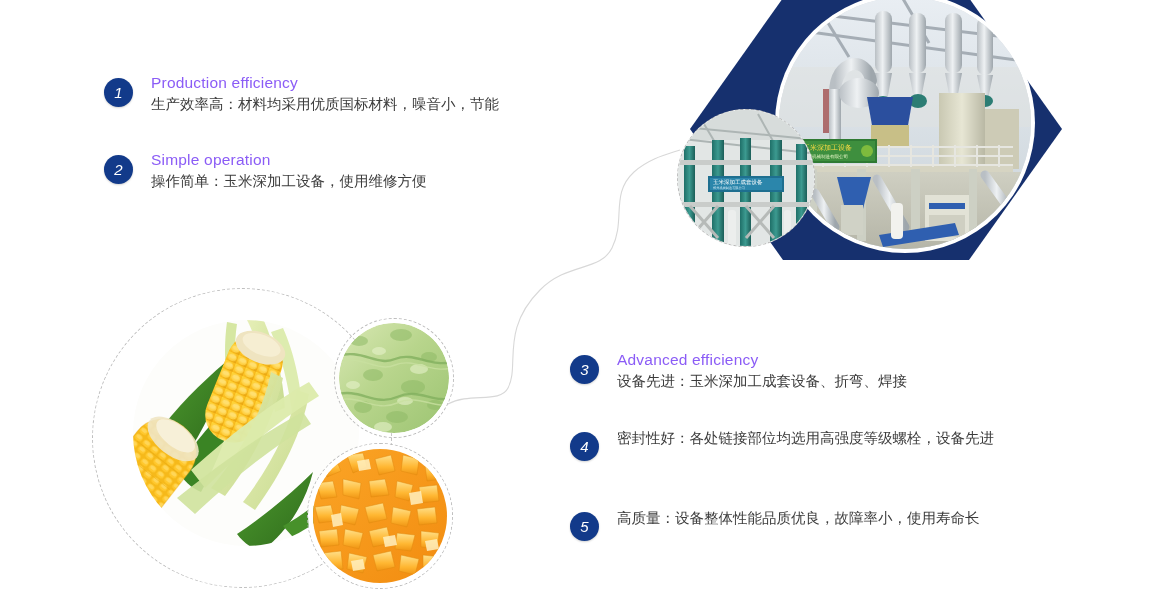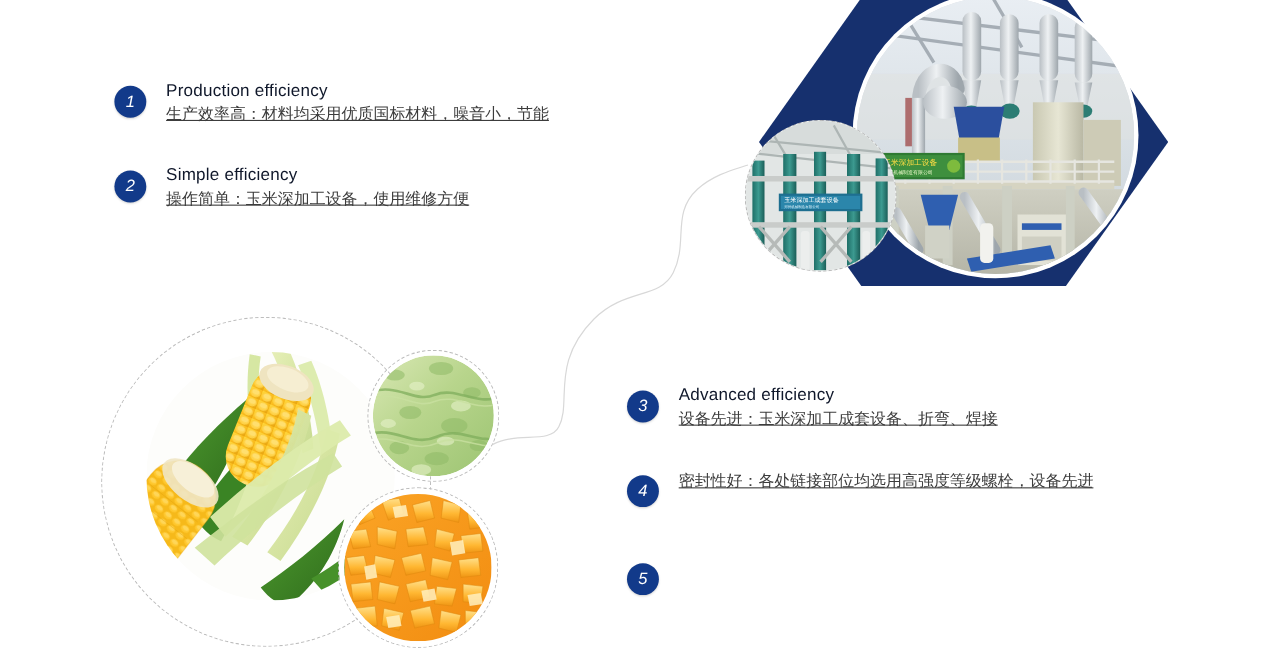--- a/index.html
+++ b/index.html
@@ -24,33 +24,32 @@
     font-style:italic;
     font-size:15px;
     font-weight:400;
     display:flex;align-items:center;justify-content:center;
     flex:0 0 29px;
     line-height:1;
     box-shadow:0 1px 2px rgba(0,0,0,.18);
   }
   .ftext{margin-left:18px;margin-top:-5px;}
   .fhead{
-    color:#0f172a;
+    color:#8b5cf6;
     font-size:15.5px;
     letter-spacing:.2px;
     line-height:20px;
     white-space:nowrap;
   }
   .fdesc{
     color:#3c3c3c;
     font-size:14.5px;
     line-height:21px;
     white-space:nowrap;
     margin-top:1px;
-    text-decoration:underline;
   }
 
   
   .hex{
     position:absolute;
     background:#16306e;
     clip-path:polygon(25% 0%,75% 0%,100% 50%,75% 100%,25% 100%,0% 50%);
   }
   .photo-circle{
     position:absolute;border-radius:50%;overflow:hidden;
@@ -258,21 +257,21 @@
     <div class="badge">1</div>
     <div class="ftext">
       <div class="fhead">Production efficiency</div>
       <div class="fdesc">生产效率高：材料均采用优质国标材料，噪音小，节能</div>
     </div>
   </div>
 
   <div class="feature" style="left:104px;top:155px;">
     <div class="badge">2</div>
     <div class="ftext">
-      <div class="fhead">Simple efficiency</div>
+      <div class="fhead">Simple operation</div>
       <div class="fdesc">操作简单：玉米深加工设备，使用维修方便</div>
     </div>
   </div>
 
   <div class="feature" style="left:570px;top:355px;">
     <div class="badge">3</div>
     <div class="ftext">
       <div class="fhead">Advanced efficiency</div>
       <div class="fdesc">设备先进：玉米深加工成套设备、折弯、焊接</div>
     </div>
@@ -281,20 +280,21 @@
   <div class="feature" style="left:570px;top:432px;">
     <div class="badge">4</div>
     <div class="ftext">
       <div class="fdesc">密封性好：各处链接部位均选用高强度等级螺栓，设备先进</div>
     </div>
   </div>
 
   <div class="feature" style="left:570px;top:512px;">
     <div class="badge">5</div>
     <div class="ftext">
+      <div class="fdesc">高质量：设备整体性能品质优良，故障率小，使用寿命长</div>
     </div>
   </div>
 
   <div class="dash-circle" style="left:92px;top:288px;width:300px;height:300px;"></div>
 
   <div class="img-circle" style="left:133px;top:320px;width:226px;height:226px;">
     <svg class="corn-svg" viewBox="0 0 226 226" preserveAspectRatio="xMidYMid slice">
       <defs>
         <linearGradient id="cobG" x1="0" y1="0" x2="1" y2="1">
           <stop offset="0%" stop-color="#ffd93f"></stop>

